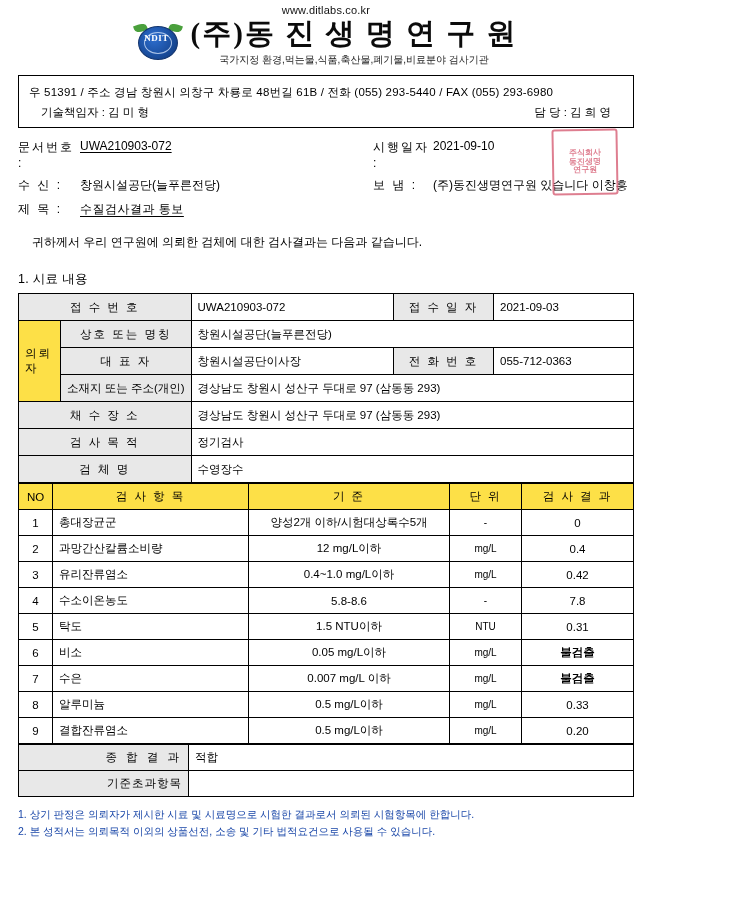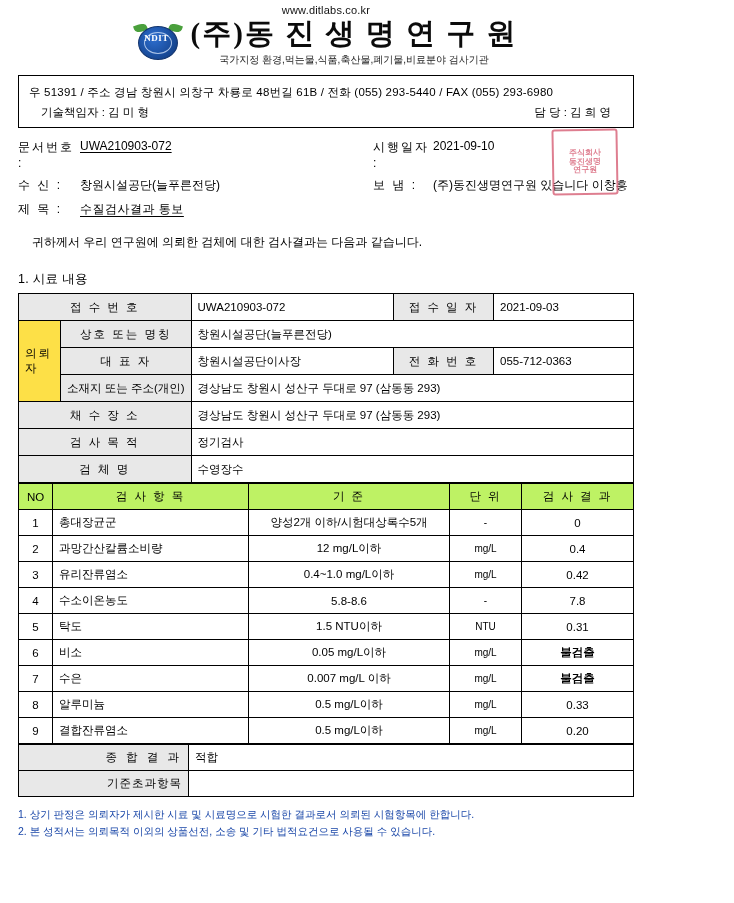--- a/index.html
+++ b/index.html
@@ -172,21 +172,21 @@
     width: 100%;
     font-size: 11.5px;
   }
   table td, table th {
     border: 1px solid #000;
     padding: 5px 6px;
     height: 20px;
     box-sizing: border-box;
   }
   .hdr {
-    background: #bef264;
+    background: #fde047;
     text-align: center;
     font-weight: normal;
     letter-spacing: 2px;
   }
   .c { text-align: center; }
   .l { text-align: left; }
   
   .t-sample td { height: 27px; }
   .t-sample .lbl {
     background: #e8e8e8;

